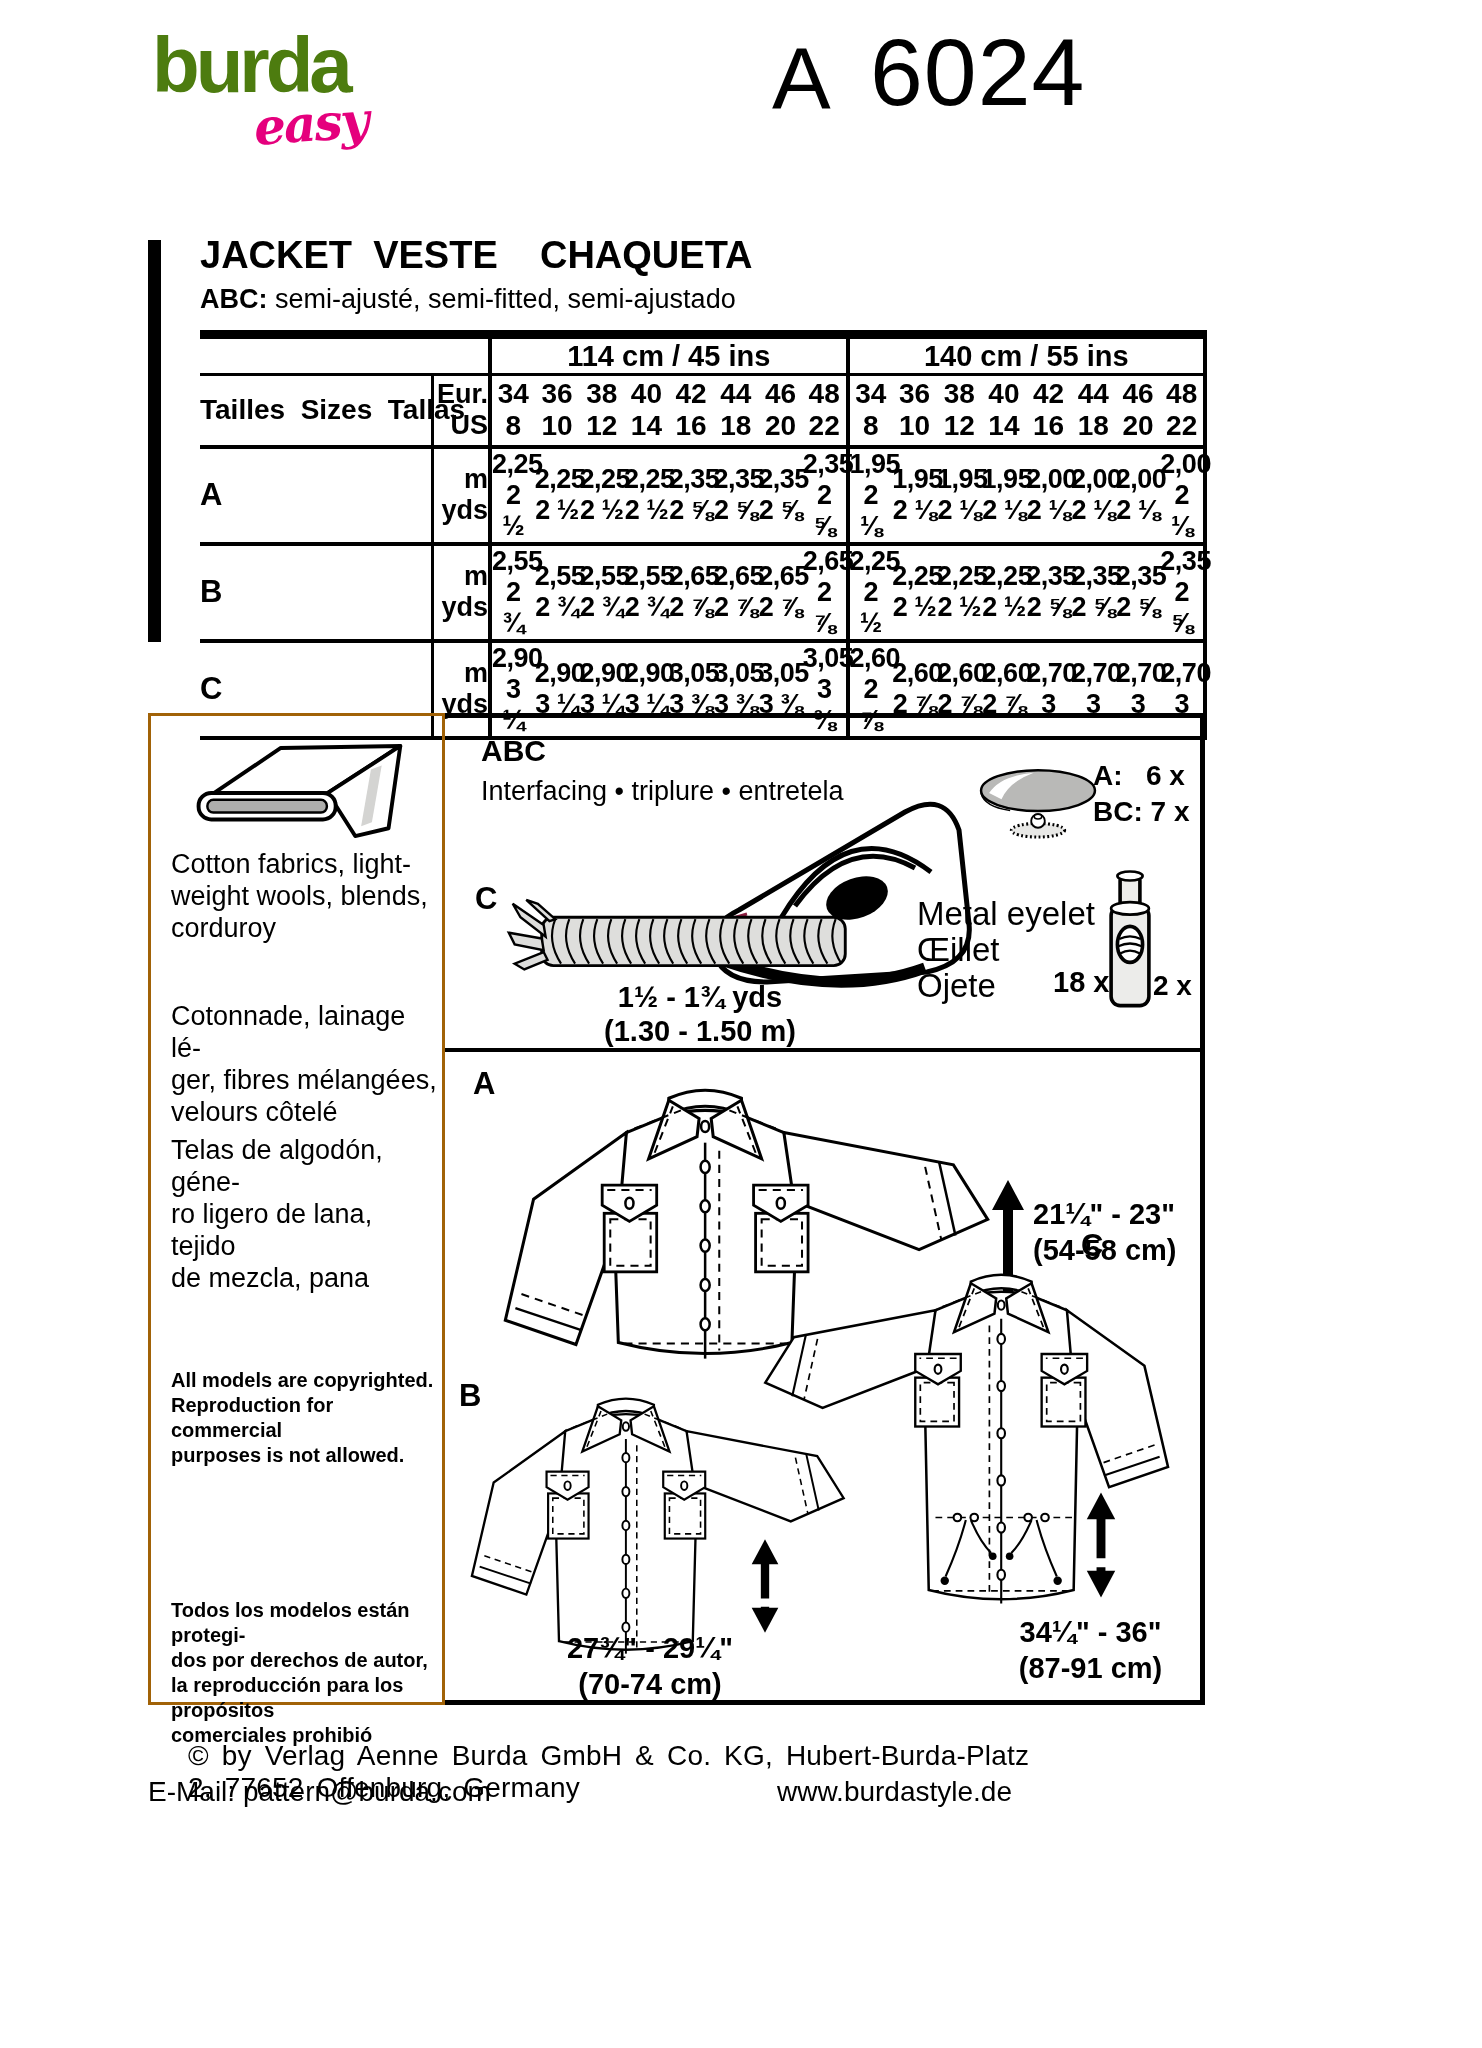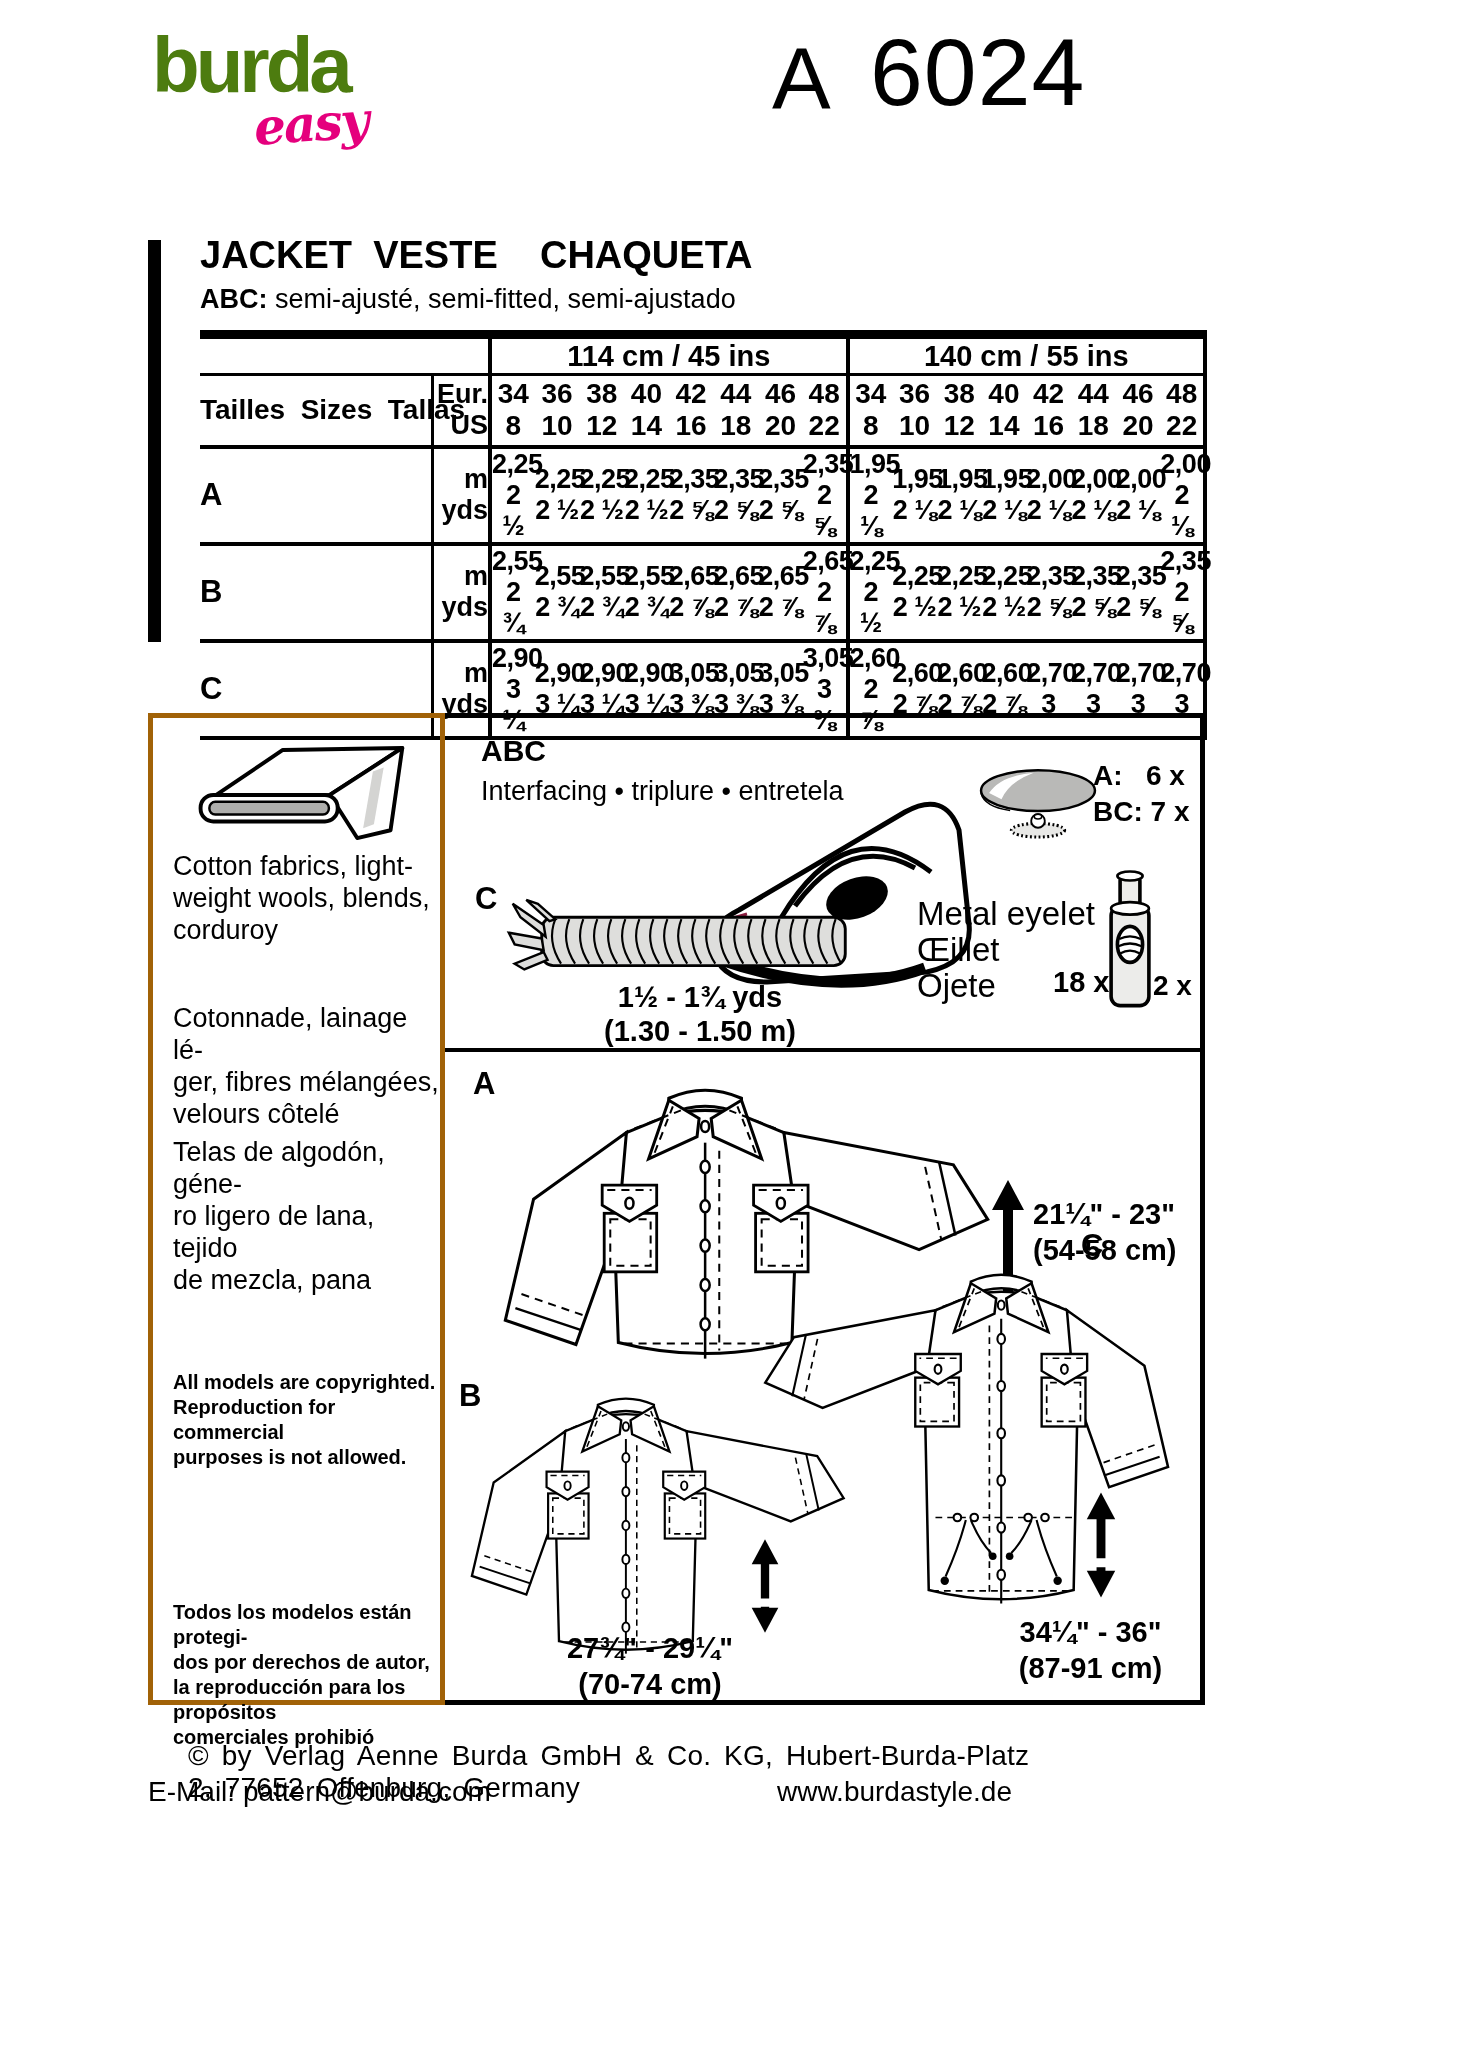--- a/index.html
+++ b/index.html
@@ -41,21 +41,21 @@
   td.unit div { line-height:31px; }
   td.sz { text-align:center; font-size:28px; }
   td.sz div { line-height:32px; }
   td.gstart { border-left:4px solid #000; }
   td.cell { text-align:center; font-size:27px; }
   td.cell div { line-height:31px; letter-spacing:-0.5px; }
   td.rowlab { font-size:31px; vertical-align:top; padding-top:6px; }
 
   
   #materials-box { position:absolute; left:148px; top:713px; width:297px; height:992px;
-                   border:5px solid #a16207; }
+                   border:3px solid #a16207; }
   #notions-box { position:absolute; left:445px; top:713px; width:760px; height:992px;
                  border:5px solid #000; border-left:none; }
   #notions-divider { position:absolute; left:0; top:330px; width:100%; height:4px; background:#000; }
 
   .matstack { position:absolute; left:20px; font-size:27px; line-height:32px; }
   .copyblock { position:absolute; left:20px; font-size:20px; font-weight:700; line-height:25px; }
 
   .nlabel { position:absolute; font-weight:700; }
   #abc-label { left:36px; top:16px; font-size:30px; }
   #interfacing-line { position:absolute; left:36px; top:58px; font-size:27px; }

